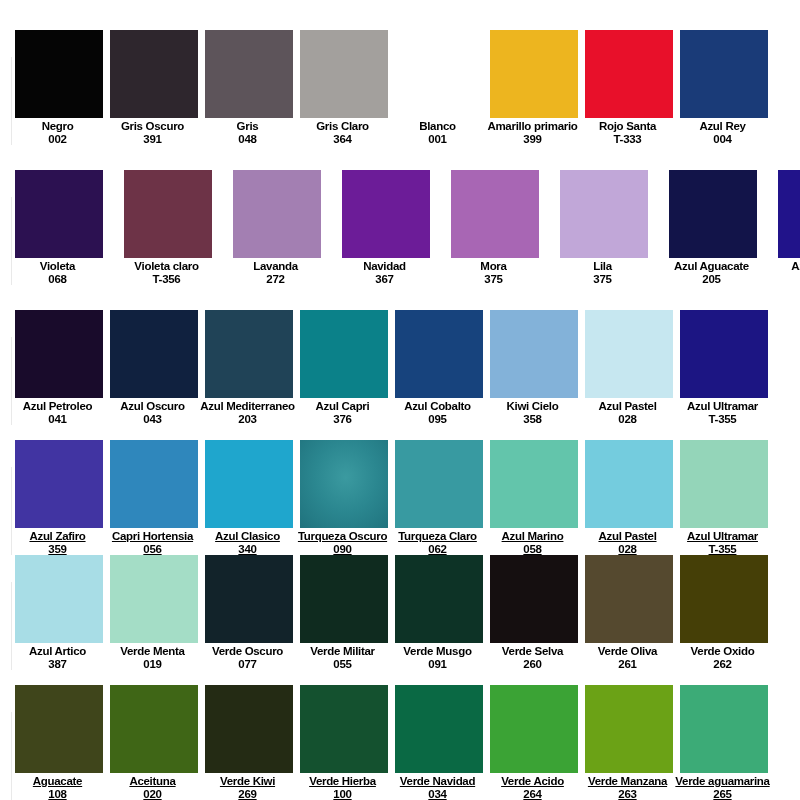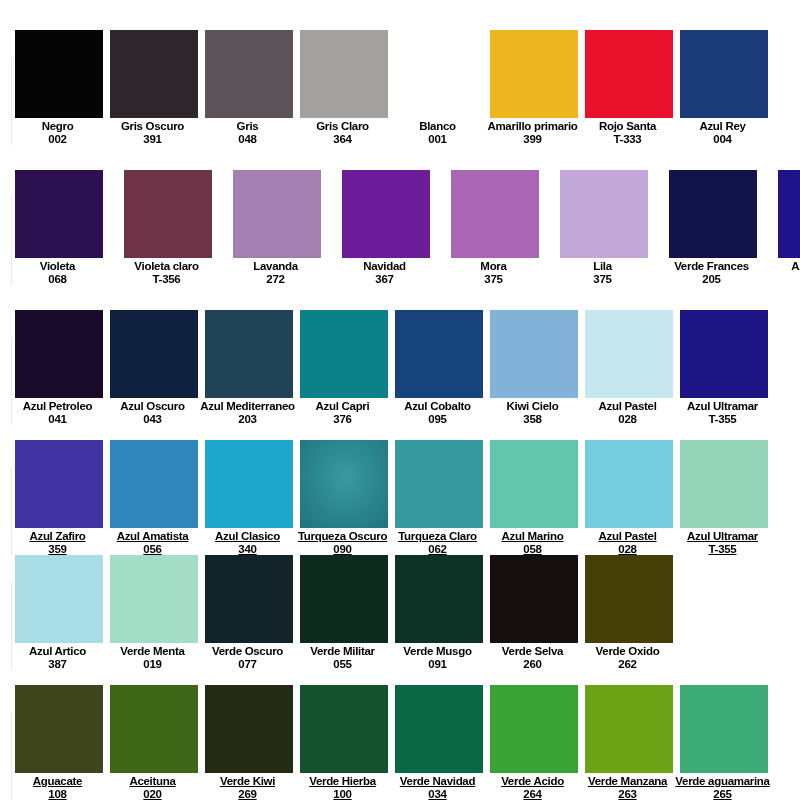--- a/index.html
+++ b/index.html
@@ -168,21 +168,21 @@
       <div class="cell">
         <div class="swatch" style="background: rgb(193, 167, 216);"></div>
         <div class="caption">
           <span class="nm">Lila</span>
           <span class="cd">375</span>
         </div>
       </div>
       <div class="cell">
         <div class="swatch" style="background: rgb(18, 20, 73);"></div>
         <div class="caption">
-          <span class="nm">Verde Frances</span>
+          <span class="nm">Azul Aguacate</span>
           <span class="cd">205</span>
         </div>
       </div>
       <div class="cell">
         <div class="swatch" style="background: rgb(33, 19, 138);"></div>
         <div class="caption">
           <span class="nm">Azul Indigo</span>
           <span class="cd">083</span>
         </div>
       </div>
@@ -249,21 +249,21 @@
       <div class="cell">
         <div class="swatch" style="background: rgb(65, 52, 162);"></div>
         <div class="caption">
           <span class="nm">Azul Zafiro</span>
           <span class="cd">359</span>
         </div>
       </div>
       <div class="cell">
         <div class="swatch" style="background: rgb(47, 135, 188);"></div>
         <div class="caption">
-          <span class="nm">Azul Amatista</span>
+          <span class="nm">Capri Hortensia</span>
           <span class="cd">056</span>
         </div>
       </div>
       <div class="cell">
         <div class="swatch" style="background: rgb(31, 166, 205);"></div>
         <div class="caption">
           <span class="nm">Azul Clasico</span>
           <span class="cd">340</span>
         </div>
       </div>
@@ -337,20 +337,27 @@
         <div class="caption">
           <span class="nm">Verde Musgo</span>
           <span class="cd">091</span>
         </div>
       </div>
       <div class="cell">
         <div class="swatch" style="background: rgb(21, 15, 16);"></div>
         <div class="caption">
           <span class="nm">Verde Selva</span>
           <span class="cd">260</span>
+        </div>
+      </div>
+      <div class="cell">
+        <div class="swatch" style="background: rgb(85, 73, 47);"></div>
+        <div class="caption">
+          <span class="nm">Verde Oliva</span>
+          <span class="cd">261</span>
         </div>
       </div>
       <div class="cell">
         <div class="swatch" style="background: rgb(69, 63, 7);"></div>
         <div class="caption">
           <span class="nm">Verde Oxido</span>
           <span class="cd">262</span>
         </div>
       </div>
     </div>

